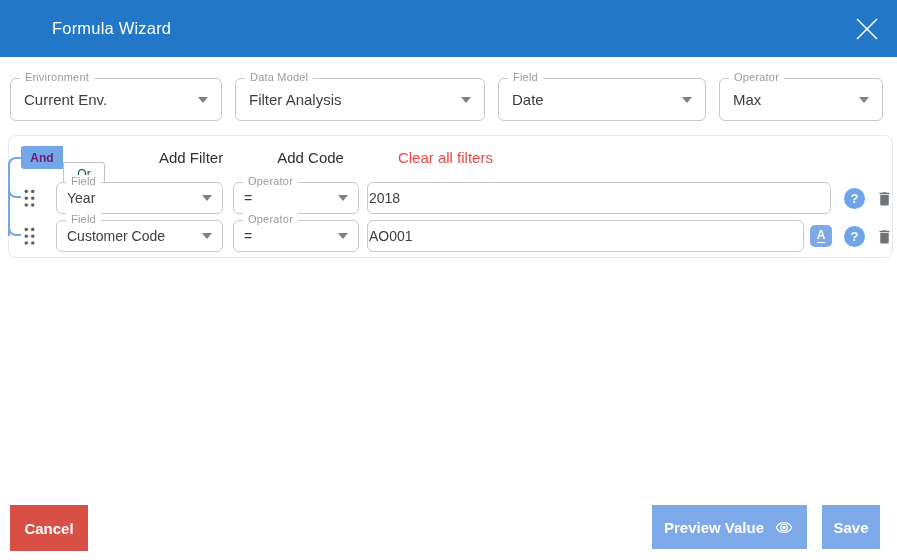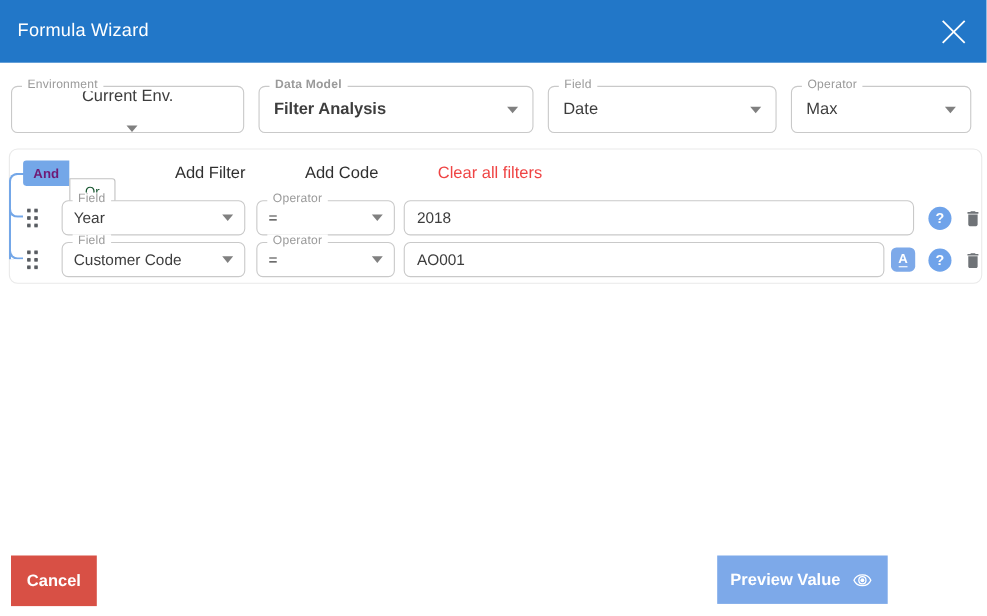--- a/index.html
+++ b/index.html
@@ -3,35 +3,35 @@
 <meta charset="utf-8">
 <style>
   * { margin:0; padding:0; box-sizing:border-box; }
   html,body { width:897px; height:560px; background:#fff; overflow:hidden;
               font-family:"Liberation Sans", sans-serif; }
   .dialog { position:relative; width:897px; height:560px; background:#fff; }
 
   
   .header { position:absolute; top:0; left:0; right:0; height:57px;
             background:#2277C8; display:flex; align-items:center; padding:0 16px; }
-  .header .title { color:#fff; font-size:16.5px; letter-spacing:.2px; }
+  .header .title { color:#fff; font-size:16.5px; letter-spacing:.2px;margin-left:36px; }
   .close-btn { position:absolute; right:14px; top:13px; width:32px; height:32px;
                display:flex; align-items:center; justify-content:center; cursor:pointer; }
 
   
   .selectors { position:absolute; top:78px; left:10px; display:flex; gap:13px; }
   .field { position:relative; border:1px solid #c9c9c9; border-radius:6px; height:43px;
            display:flex; align-items:center; padding:0 13px; background:#fff; }
   .field .flabel { position:absolute; top:-8px; left:9px; background:#fff; padding:0 5px;
                    font-size:11px; color:#9a9a9a; letter-spacing:.2px; white-space:nowrap; }
   .field .fvalue { font-size:15px; color:#3d3d3d; flex:1; white-space:nowrap; overflow:hidden; }
   .caret { width:0; height:0; border-left:5px solid transparent; border-right:5px solid transparent;
            border-top:6px solid #808080; margin-left:8px; flex:none; }
 
-  .w-env { width:212px;flex-direction:column; } .w-dm { width:250px;font-weight:bold; } .w-fld { width:208px; } .w-op { width:164px; }
+  .w-env { width:212px; } .w-dm { width:250px; } .w-fld { width:208px; } .w-op { width:164px; }
 
   
   .filter-group { position:absolute; left:8px; top:135px; width:885px; height:123px;
                   border:1px solid #e9e9e9; border-radius:8px; }
   .bracket-v { position:absolute; left:-1px; top:21px; width:14px; height:79px;
                border-left:2px solid #74A7E8; border-top:2px solid #74A7E8;
                border-top-left-radius:8px; }
   .bracket-s { position:absolute; left:-1px; width:13px; height:9px;
                border-left:2px solid #74A7E8; border-bottom:2px solid #74A7E8;
                border-bottom-left-radius:8px; }
@@ -49,21 +49,21 @@
   
   .frow { position:absolute; left:0; height:32px; display:flex; align-items:center; padding-left:14px; }
   .frow1 { top:46px; } .frow2 { top:84px; }
   .drag { width:13px; height:20px; margin-right:20px; flex:none; cursor:grab;
           background-image:radial-gradient(circle, #585c61 1.7px, transparent 2px);
           background-size:6.5px 6.8px; }
   .sfield { height:32px; padding:0 10px; border-radius:6px; }
   .sfield .flabel { top:-8px; }
   .sfield .fvalue { font-size:14px; color:#3d3d3d; }
   .sf-field { width:167px; margin-right:10px; } .sf-op { width:126px; margin-right:8px; }
-  .vinput { height:32px; border:1px solid #c9c9c9; border-radius:6px; padding:0 11px;
+  .vinput { height:32px; border:1px solid #c9c9c9; border-radius:6px; padding:0 1px;
             font-size:14px; color:#3d3d3d; font-family:"Liberation Sans", sans-serif; background:#fff; }
   .v1 { width:464px; } .v2 { width:437px; }
   .abtn { width:22px; height:22px; margin-left:6px; background:#7DA9E9; color:#fff; border-radius:5px;
           display:flex; align-items:center; justify-content:center; font-size:12px; font-weight:bold;
           cursor:pointer; flex:none; }
   .abtn span { border-bottom:1.5px solid #fff; line-height:1; padding-bottom:1px; }
   .helpc { width:21px; height:21px; background:#6FA3EA; color:#fff; border-radius:50%;
            display:flex; align-items:center; justify-content:center; font-size:13px; font-weight:bold;
            cursor:pointer; flex:none; }
   .h1 { margin-left:13px; } .h2 { margin-left:12px; }
@@ -176,14 +176,15 @@
   </div>
 
   <button class="btn btn-cancel">Cancel</button>
   <button class="btn btn-preview">
     <span>Preview Value</span>
     <svg width="22" height="17" viewBox="0 0 24 24">
       <path d="M12 5C7 5 2.9 8 1.2 12 2.9 16 7 19 12 19s9.1-3 10.8-7C21.1 8 17 5 12 5zm0 11.6c-2.6 0-4.6-2-4.6-4.6s2-4.6 4.6-4.6 4.6 2 4.6 4.6-2 4.6-4.6 4.6z" fill="none" stroke="#fff" stroke-width="1.7"></path>
       <circle cx="12" cy="12" r="2.5" fill="#fff"></circle>
     </svg>
   </button>
+  <button class="btn btn-save">Save</button>
 
 </div>
 
 </body></html>

